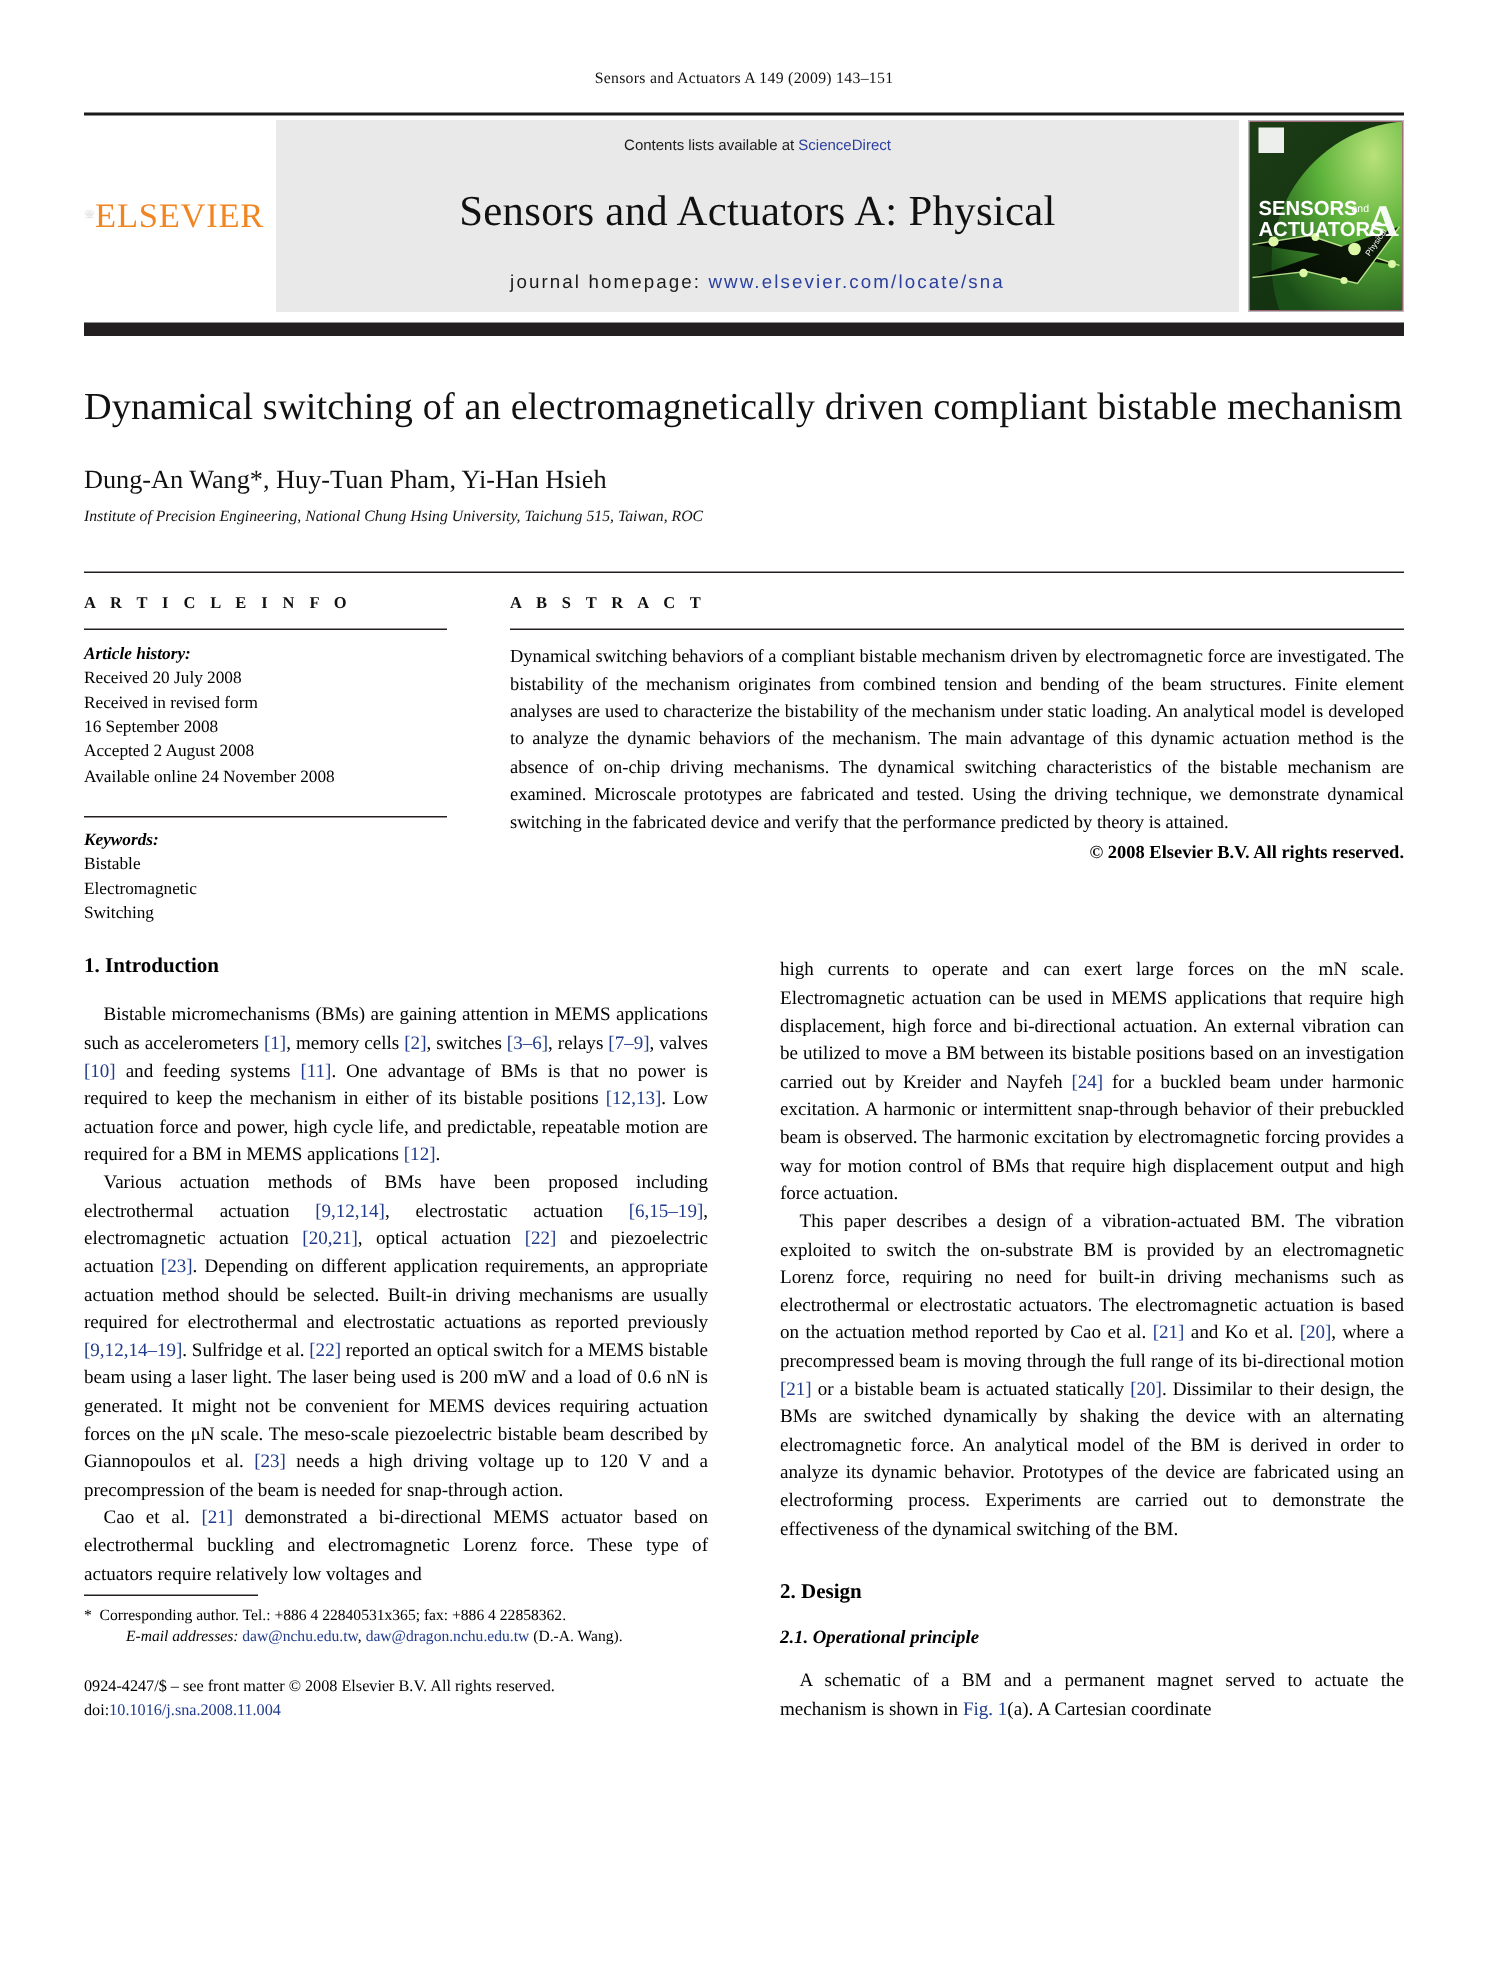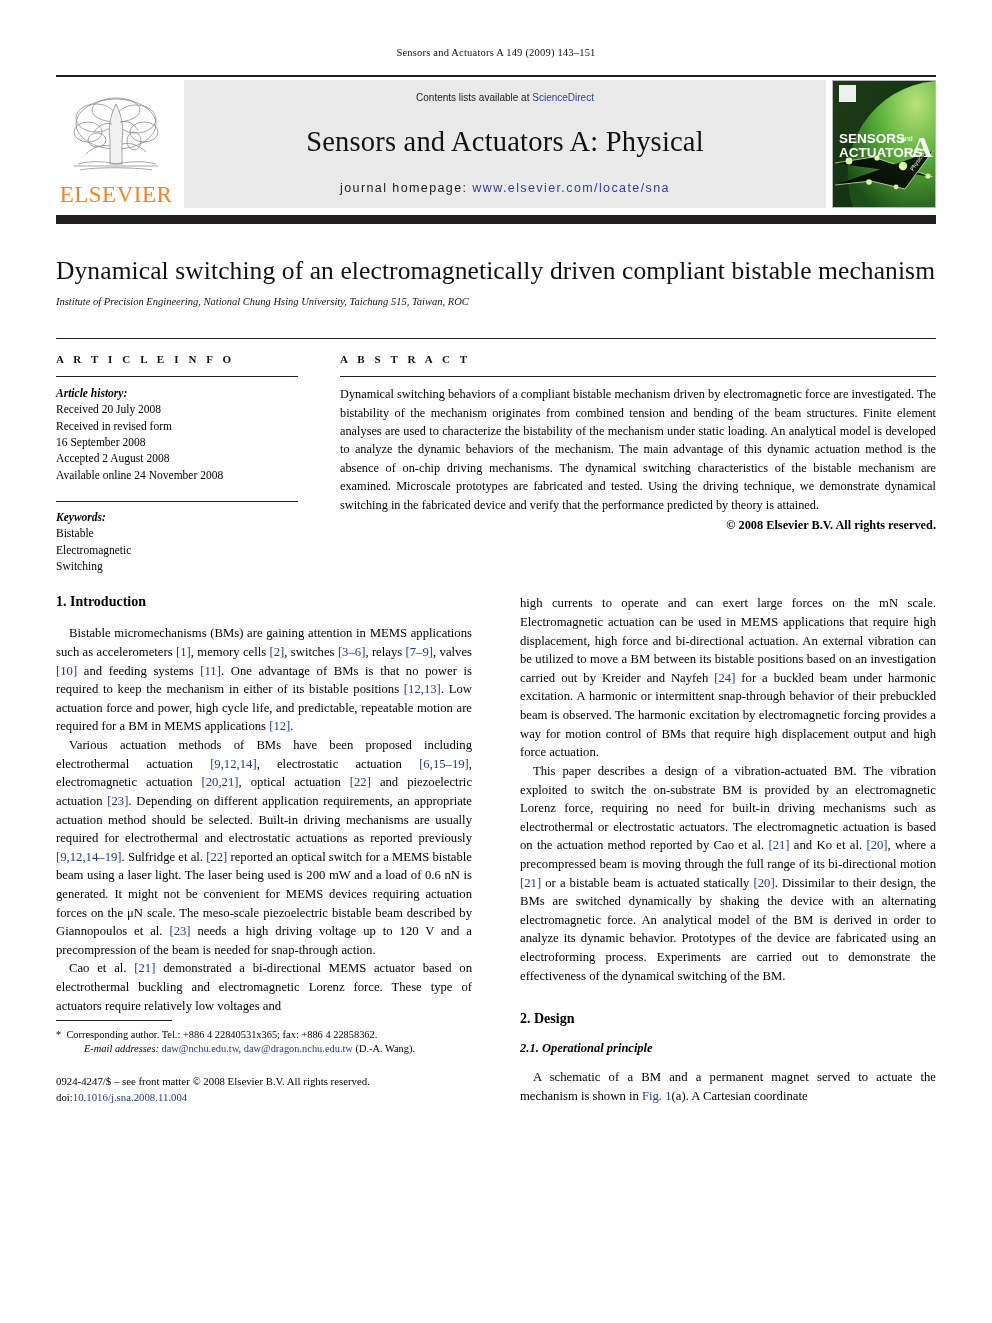--- a/index.html
+++ b/index.html
@@ -38,21 +38,20 @@
     display: flex;
     align-items: stretch;
     height: 128px;
     border-top: 2.5px solid #1b1b1b;
     padding-top: 3px;
   }
   .elsevier-logo {
     width: 120px;
     flex: 0 0 120px;
     display: flex;
-    flex-direction: column;
     align-items: center;
     justify-content: flex-end;
     padding-bottom: 2px;
   }
   .elsevier-tree { display:block; }
   .elsevier-word {
     font-family: "Liberation Serif", serif;
     color: #F18521;
     font-size: 23px;
     letter-spacing: .5px;
@@ -302,20 +301,21 @@
         <text x="78" y="76" font-family="Liberation Serif, serif" font-size="30" font-weight="bold" fill="#ffffff" opacity="0.95">A</text>
         <text x="80" y="90" font-family="Liberation Sans, sans-serif" font-size="5.5" fill="#ffffff" transform="rotate(-55 80 90)">Physical</text>
       </svg>
     </div>
   </div>
 
   <div class="rule-thick"></div>
 
   <div class="title-block">
     <h1 class="paper-title">Dynamical switching of an electromagnetically driven compliant bistable mechanism</h1>
+    <div class="authors">Dung-An Wang*, Huy-Tuan Pham, Yi-Han Hsieh</div>
     <div class="affiliation">Institute of Precision Engineering, National Chung Hsing University, Taichung 515, Taiwan, ROC</div>
   </div>
 
   <div class="info-abstract">
 
     <div class="col-info">
       <div class="sec-head">A R T I C L E   I N F O</div>
       <hr class="hr-thin">
       <div class="info-body">
         <div class="lbl">Article history:</div>

